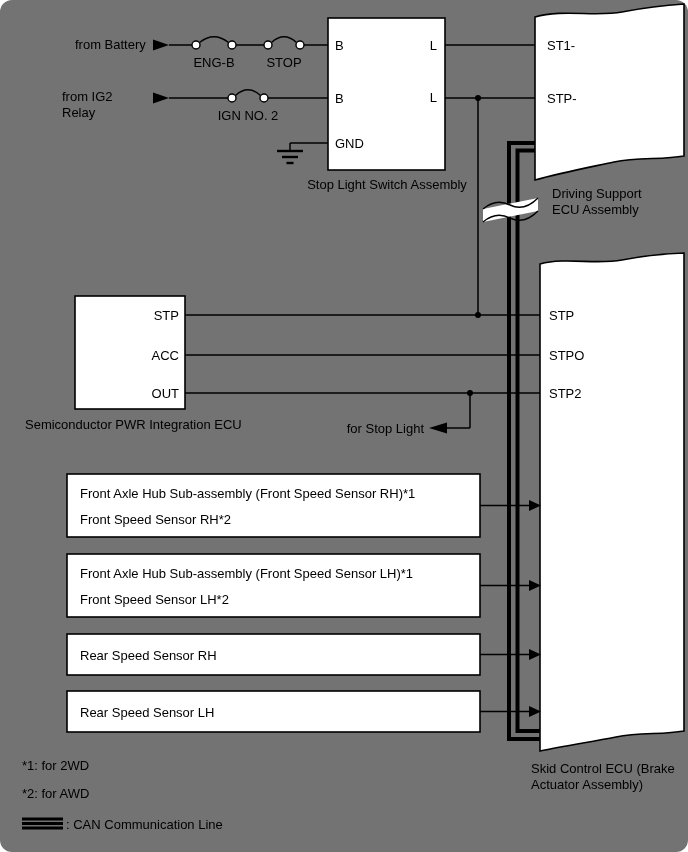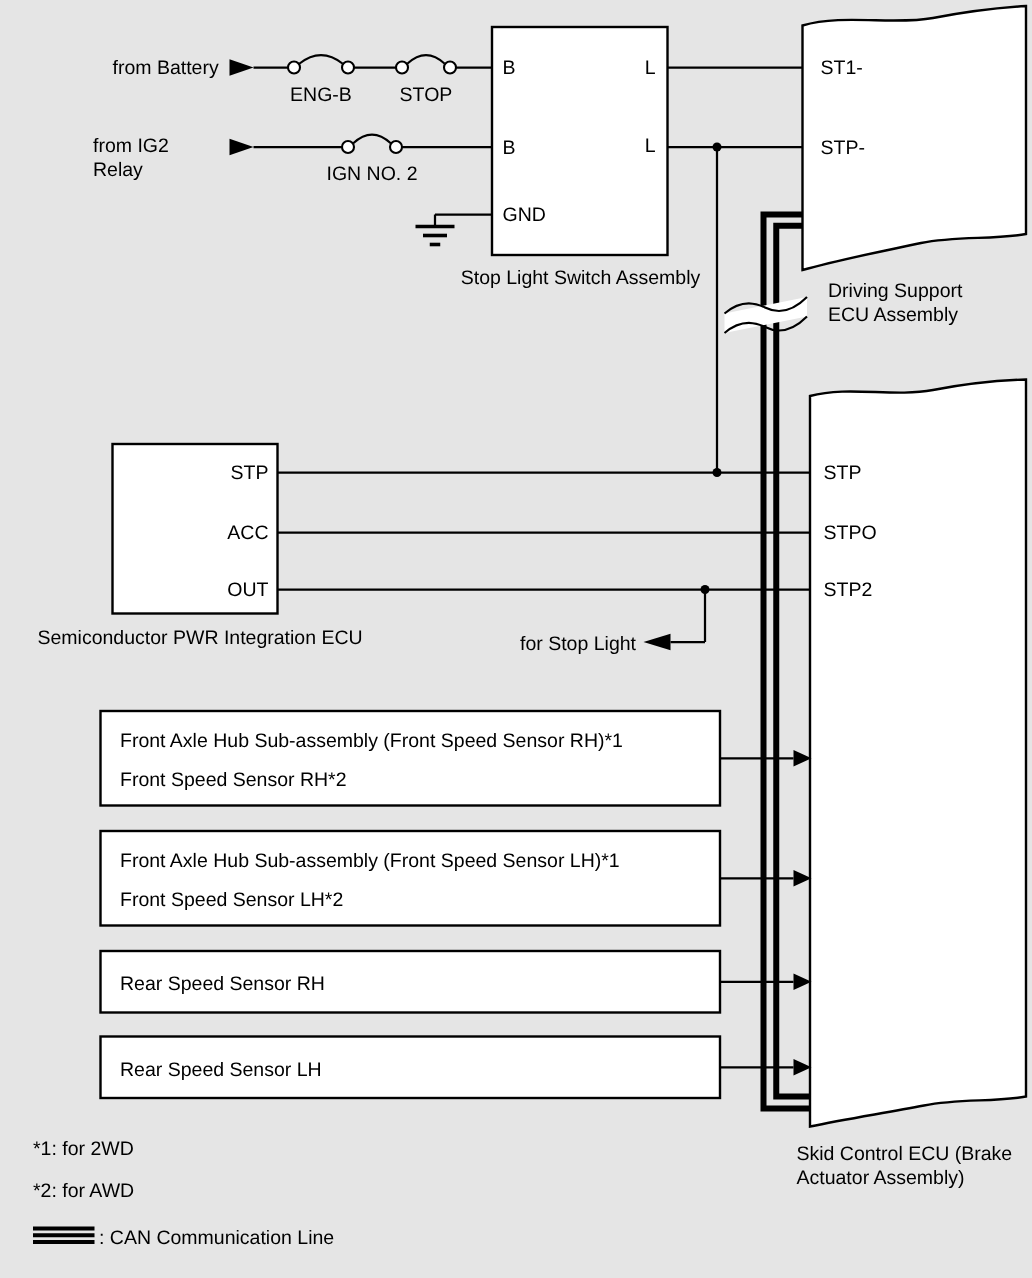--- a/index.html
+++ b/index.html
@@ -1,16 +1,16 @@
 <!DOCTYPE html>
 <html><head>
 <meta charset="utf-8">
 <style>
   html,body{margin:0;padding:0;background:#ffffff;}
-  .page{width:688px;height:852px;position:relative;background:#e5e5e5;}
+  .page{width:688px;height:852px;position:relative;background:#737373;border-radius:12px;}
   svg{display:block;}
   text{font-family:"Liberation Sans","DejaVu Sans",sans-serif;font-size:13px;fill:#000;}
   .box{fill:#ffffff;stroke:#000000;stroke-width:1.6;}
   .wire{fill:none;stroke:#000000;stroke-width:1.5;}
   .thick{fill:none;stroke:#000000;stroke-width:4;}
   .fusearc{fill:none;stroke:#000000;stroke-width:1.4;}
   .fusecirc{fill:#ffffff;stroke:#000000;stroke-width:1.4;}
   .dot{fill:#000000;stroke:none;}
   .arrowhead{fill:#000000;stroke:none;}
   .gndbar{stroke:#000000;stroke-width:2.4;}

